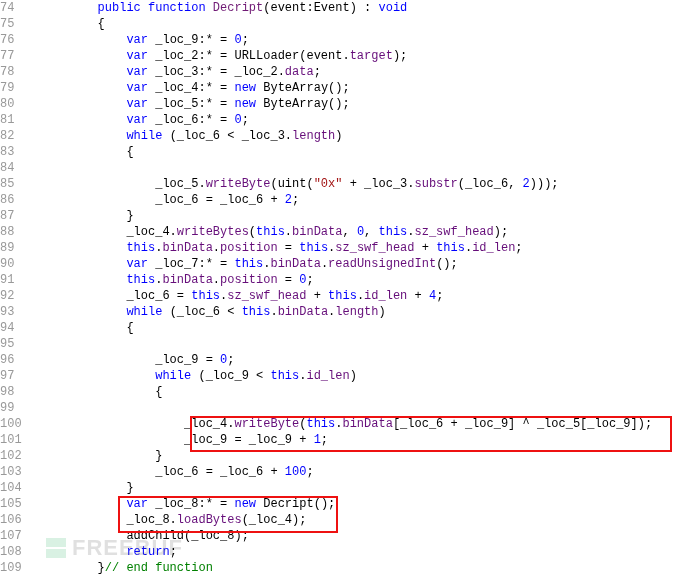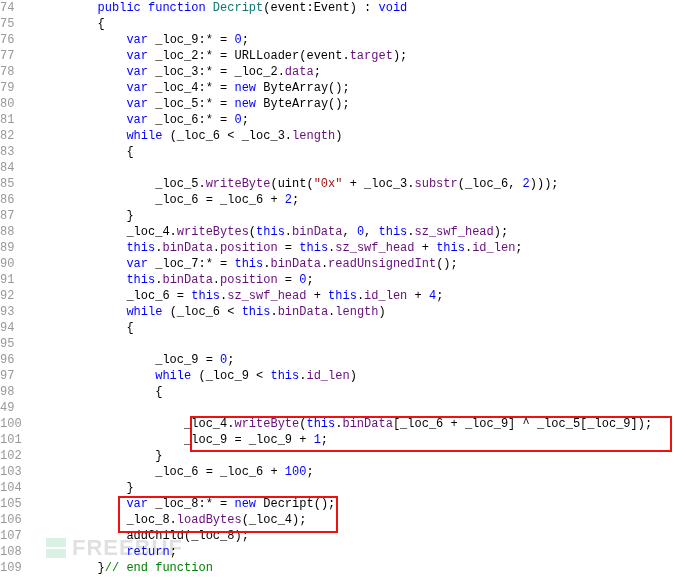--- a/index.html
+++ b/index.html
@@ -29,21 +29,21 @@
   }
   .code {
     flex: 1;
   }
   .kw     { color: #0000ff; }  
   .member { color: #660e7a; }  
   .ident  { color: #000; margin-top: 32px; }
   .num    { color: #0000ff; }  
   .str    { color: #a31515; }  
   .comm   { color: #008000; }  
-  .funcname { color: #0f766e; }
+  .funcname { color: #701a75; }
   .this   { color: #0000ff; }
 
   
   .hl-box {
     position: absolute;
     border: 2px solid #e11;
     background: transparent;
     pointer-events: none;
   }
   .hl1 { left: 190px; top: 416px; width: 478px; height: 32px; }
@@ -103,21 +103,21 @@
     <div class="line"><span class="gutter">89</span><span class="code"><span>            </span><span class="this">this</span><span>.</span><span class="member">binData</span><span>.</span><span class="member">position</span><span> = </span><span class="this">this</span><span>.</span><span class="member">sz_swf_head</span><span> + </span><span class="this">this</span><span>.</span><span class="member">id_len</span><span>;</span></span></div>
     <div class="line"><span class="gutter">90</span><span class="code"><span>            </span><span class="kw">var </span><span>_loc_7:* = </span><span class="this">this</span><span>.</span><span class="member">binData</span><span>.</span><span class="member">readUnsignedInt</span><span>();</span></span></div>
     <div class="line"><span class="gutter">91</span><span class="code"><span>            </span><span class="this">this</span><span>.</span><span class="member">binData</span><span>.</span><span class="member">position</span><span> = </span><span class="num">0</span><span>;</span></span></div>
     <div class="line"><span class="gutter">92</span><span class="code"><span>            _loc_6 = </span><span class="this">this</span><span>.</span><span class="member">sz_swf_head</span><span> + </span><span class="this">this</span><span>.</span><span class="member">id_len</span><span> + </span><span class="num">4</span><span>;</span></span></div>
     <div class="line"><span class="gutter">93</span><span class="code"><span>            </span><span class="kw">while </span><span>(_loc_6 &lt; </span><span class="this">this</span><span>.</span><span class="member">binData</span><span>.</span><span class="member">length</span><span>)</span></span></div>
     <div class="line"><span class="gutter">94</span><span class="code"><span>            {</span></span></div>
     <div class="line"><span class="gutter">95</span><span class="code"><span>                </span></span></div>
     <div class="line"><span class="gutter">96</span><span class="code"><span>                _loc_9 = </span><span class="num">0</span><span>;</span></span></div>
     <div class="line"><span class="gutter">97</span><span class="code"><span>                </span><span class="kw">while </span><span>(_loc_9 &lt; </span><span class="this">this</span><span>.</span><span class="member">id_len</span><span>)</span></span></div>
     <div class="line"><span class="gutter">98</span><span class="code"><span>                {</span></span></div>
-    <div class="line"><span class="gutter">49</span><span class="code"><span>                    </span></span></div>
+    <div class="line"><span class="gutter">99</span><span class="code"><span>                    </span></span></div>
     <div class="line"><span class="gutter">100</span><span class="code"><span>                    _loc_4.</span><span class="member">writeByte</span><span>(</span><span class="this">this</span><span>.</span><span class="member">binData</span><span>[_loc_6 + _loc_9] ^ _loc_5[_loc_9]);</span></span></div>
     <div class="line"><span class="gutter">101</span><span class="code"><span>                    _loc_9 = _loc_9 + </span><span class="num">1</span><span>;</span></span></div>
     <div class="line"><span class="gutter">102</span><span class="code"><span>                }</span></span></div>
     <div class="line"><span class="gutter">103</span><span class="code"><span>                _loc_6 = _loc_6 + </span><span class="num">100</span><span>;</span></span></div>
     <div class="line"><span class="gutter">104</span><span class="code"><span>            }</span></span></div>
     <div class="line"><span class="gutter">105</span><span class="code"><span>            </span><span class="kw">var </span><span>_loc_8:* = </span><span class="kw">new </span><span>Decript();</span></span></div>
     <div class="line"><span class="gutter">106</span><span class="code"><span>            _loc_8.</span><span class="member">loadBytes</span><span>(_loc_4);</span></span></div>
     <div class="line"><span class="gutter">107</span><span class="code"><span>            addChild(_loc_8);</span></span></div>
     <div class="line"><span class="gutter">108</span><span class="code"><span>            </span><span class="kw">return</span><span>;</span></span></div>
     <div class="line"><span class="gutter">109</span><span class="code"><span>        }</span><span class="comm">// end function</span></span></div>

